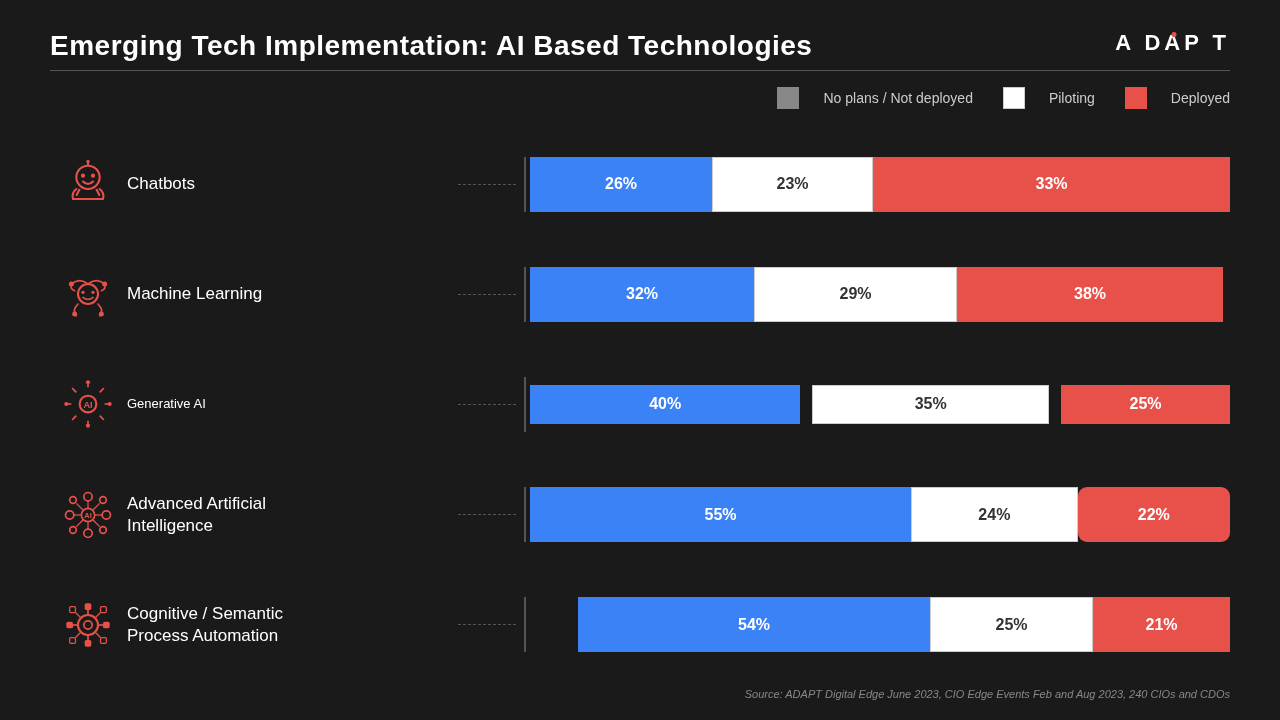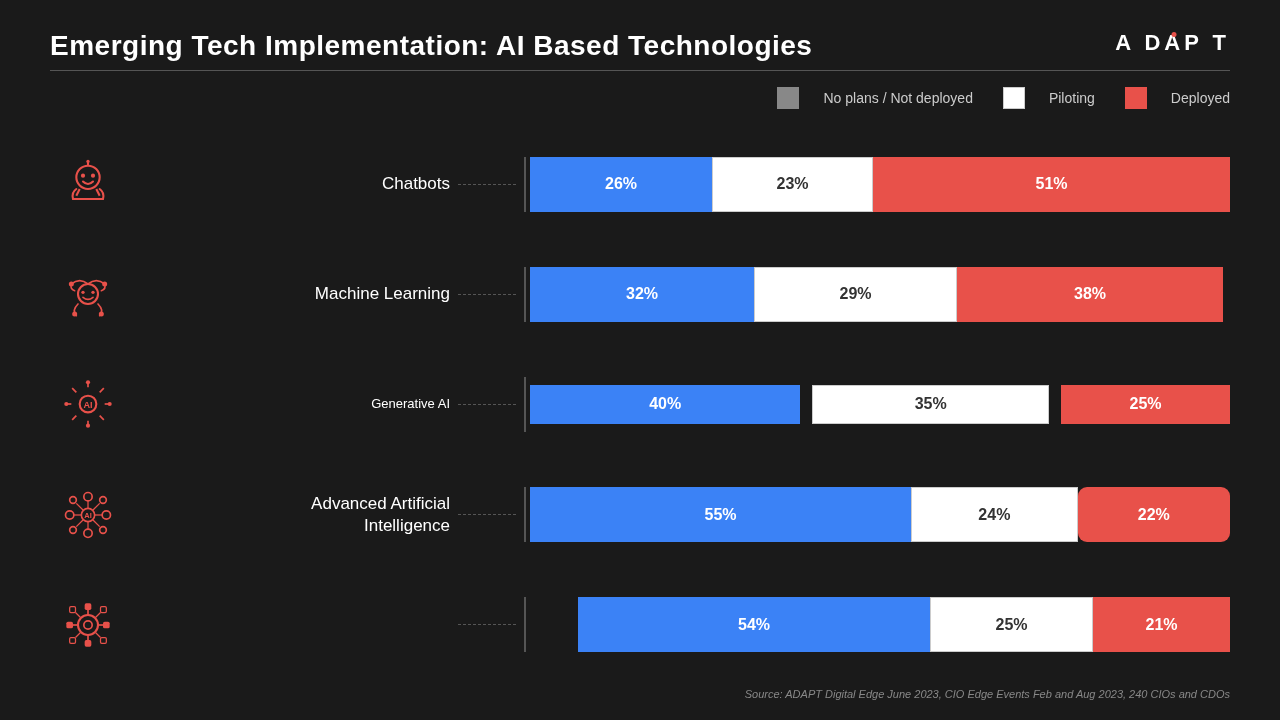--- a/index.html
+++ b/index.html
@@ -95,21 +95,20 @@
     .legend-box.white { background: #ffffff; border-color: #ccc; }
     .legend-box.red { background: #e8514a; border-color: #e8514a; }
 
     
     .chart-area {
       flex: 1;
       display: flex;
       flex-direction: column;
       justify-content: space-around;
       padding-left: 10px;
-      text-align: right;
     }
 
     .chart-row {
       display: flex;
       align-items: center;
       position: relative;
     }
 
     .row-label {
       display: flex;
@@ -223,21 +222,21 @@
         <div style="flex: 1 1 0%; border-bottom: 1px dashed rgb(85, 85, 85); margin: 0px 8px; min-width: 10px;"></div>
         <div class="vert-divider" style="height: 55px;"></div>
         <div style="display: flex; height: 55px; flex: 1 1 0%; max-width: 800px; min-width: 700px;">
           <div class="bar-segment bar-grey" style="width: 26%;">
             <span>26%</span>
           </div>
           <div class="bar-segment bar-white" style="width: 23%;">
             <span>23%</span>
           </div>
           <div class="bar-segment bar-red" style="width: 51%;">
-            <span>51%</span>
+            <span>33%</span>
           </div>
         </div>
       </div>
       <div class="chart-row">
         <div class="row-label">
           <div class="icon-wrapper">
             <svg viewBox="0 0 60 60" fill="none" xmlns="http://www.w3.org/2000/svg">
       <circle cx="30" cy="30" r="12" stroke="#e8514a" stroke-width="2.5" fill="none"></circle>
       <circle cx="24" cy="28" r="2" fill="#e8514a"></circle>
       <circle cx="36" cy="28" r="2" fill="#e8514a"></circle>
@@ -362,20 +361,22 @@
       <rect x="8" y="8" width="7" height="7" rx="1.5" stroke="#e8514a" stroke-width="1.5" fill="none"></rect>
       <rect x="45" y="8" width="7" height="7" rx="1.5" stroke="#e8514a" stroke-width="1.5" fill="none"></rect>
       <rect x="8" y="45" width="7" height="7" rx="1.5" stroke="#e8514a" stroke-width="1.5" fill="none"></rect>
       <rect x="45" y="45" width="7" height="7" rx="1.5" stroke="#e8514a" stroke-width="1.5" fill="none"></rect>
       <line x1="15" y1="15" x2="21" y2="21" stroke="#e8514a" stroke-width="1.5"></line>
       <line x1="45" y1="15" x2="39" y2="21" stroke="#e8514a" stroke-width="1.5"></line>
       <line x1="15" y1="45" x2="21" y2="39" stroke="#e8514a" stroke-width="1.5"></line>
       <line x1="45" y1="45" x2="39" y2="39" stroke="#e8514a" stroke-width="1.5"></line>
     </svg>
           </div>
+          <span class="label-text" style="font-size: 17px; color: rgb(255, 255, 255); white-space: pre-line;">Cognitive / Semantic
+Process Automation</span>
         </div>
         <div style="flex: 1 1 0%; border-bottom: 1px dashed rgb(85, 85, 85); margin: 0px 8px; min-width: 10px;"></div>
         <div class="vert-divider" style="height: 55px;"></div>
         <div style="display: flex; height: 55px; flex: 1 1 0%; max-width: 800px; min-width: 700px; padding-left: 48px;">
           <div class="bar-segment bar-grey" style="width: 54%;">
             <span>54%</span>
           </div>
           <div class="bar-segment bar-white" style="width: 25%;">
             <span>25%</span>
           </div>

